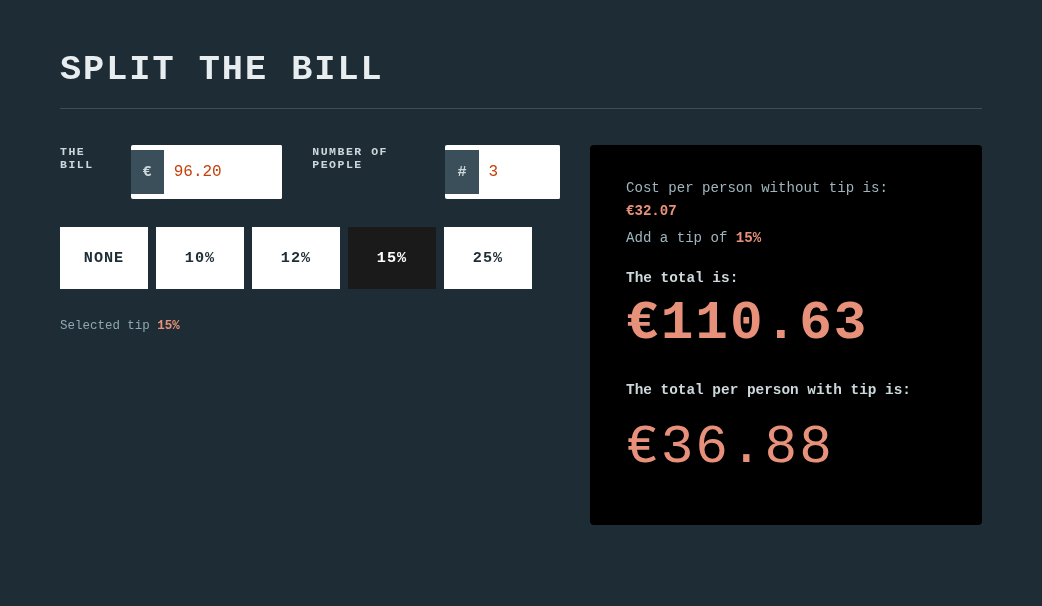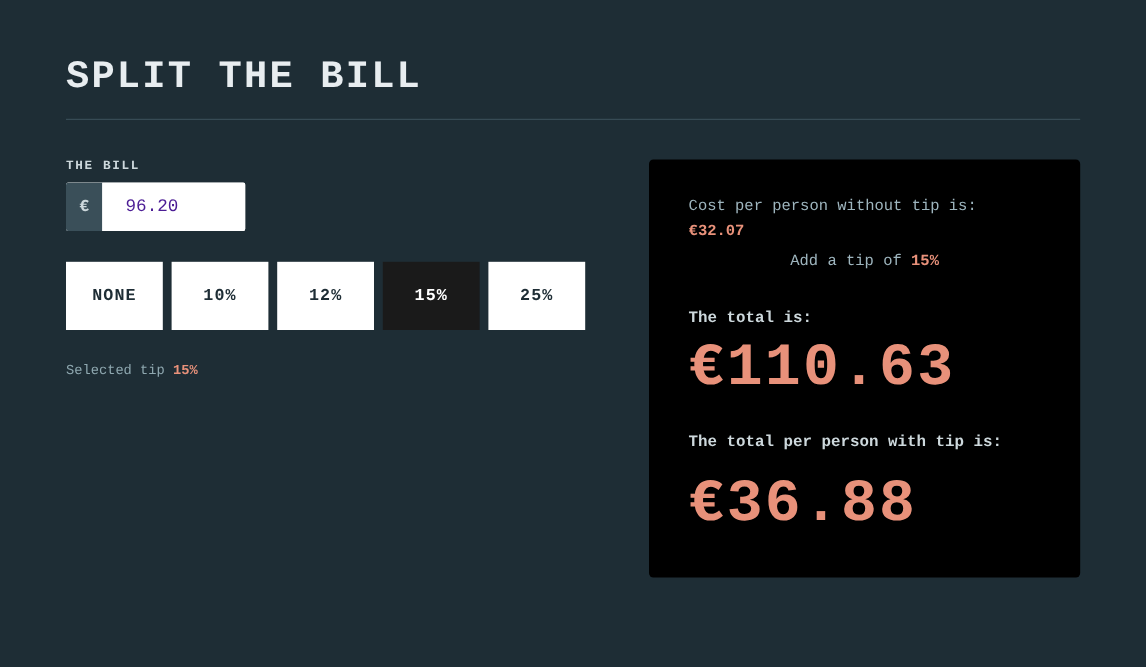--- a/index.html
+++ b/index.html
@@ -48,21 +48,21 @@
     }
 
     .inputs-row {
       display: flex;
       gap: 30px;
       margin-bottom: 28px;
     }
 
     .input-group {
       display: flex;
-      flex-direction: column;
+      flex-direction: row;
       gap: 8px;
     }
 
     .input-label {
       font-size: 0.72rem;
       font-weight: 700;
       letter-spacing: 1.5px;
       text-transform: uppercase;
       color: #cdd8dc;
     }
@@ -83,25 +83,25 @@
       height: 44px;
       display: flex;
       align-items: center;
       font-size: 0.95rem;
       font-weight: 600;
     }
 
     .number-input {
       border: none;
       outline: none;
-      padding: 0 21px;
-      height: 44px;
+      padding: 0 10px;
+      height: 54px;
       font-family: 'Courier New', Courier, monospace;
       font-size: 1rem;
-      color: #4c1d95;
+      color: #c2410c;
       background: #ffffff;
       width: 130px;
       -moz-appearance: textfield;
     }
 
     .number-input::-webkit-outer-spin-button,
     .number-input::-webkit-inner-spin-button {
       -webkit-appearance: auto;
     }
 
@@ -177,22 +177,21 @@
     }
 
     .cost-amount {
       color: #e8917a;
       font-weight: 700;
     }
 
     .tip-line {
       font-size: 0.88rem;
       color: #9eb5be;
-      margin-bottom: 36px;
-      text-align: center;
+      margin-bottom: 24px;
     }
 
     .tip-pct {
       color: #e8917a;
       font-weight: 700;
     }
 
     .total-label {
       font-size: 0.9rem;
       font-weight: 700;
@@ -211,21 +210,21 @@
 
     .per-person-label {
       font-size: 0.9rem;
       font-weight: 700;
       color: #cdd8dc;
       margin-bottom: 20px;
     }
 
     .per-person-amount {
       font-size: 3.4rem;
-      font-weight: 700;
+      font-weight: 400;
       color: #e8917a;
       letter-spacing: 2px;
       line-height: 1.1;
     }
   </style>
 </head>
 <body>
 
 <div class="container">
   <h1 class="title">SPLIT THE BILL</h1>
@@ -237,20 +236,27 @@
       <div class="inputs-row">
 
         <div class="input-group">
           <label class="input-label">THE BILL</label>
           <div class="input-wrapper">
             <span class="input-prefix">€</span>
             <input type="number" class="number-input" value="96.20" step="0.01" min="0" style="">
           </div>
         </div>
 
+        <div class="input-group">
+          <label class="input-label">NUMBER OF PEOPLE</label>
+          <div class="input-wrapper">
+            <span class="input-prefix">#</span>
+            <input type="number" class="number-input people-input" value="3" min="1" style="">
+          </div>
+        </div>
       </div>
 
       <div class="tip-section">
         <div class="tip-buttons">
           <button class="tip-btn">NONE</button>
           <button class="tip-btn">10%</button>
           <button class="tip-btn">12%</button>
           <button class="tip-btn active">15%</button>
           <button class="tip-btn">25%</button>
         </div>

